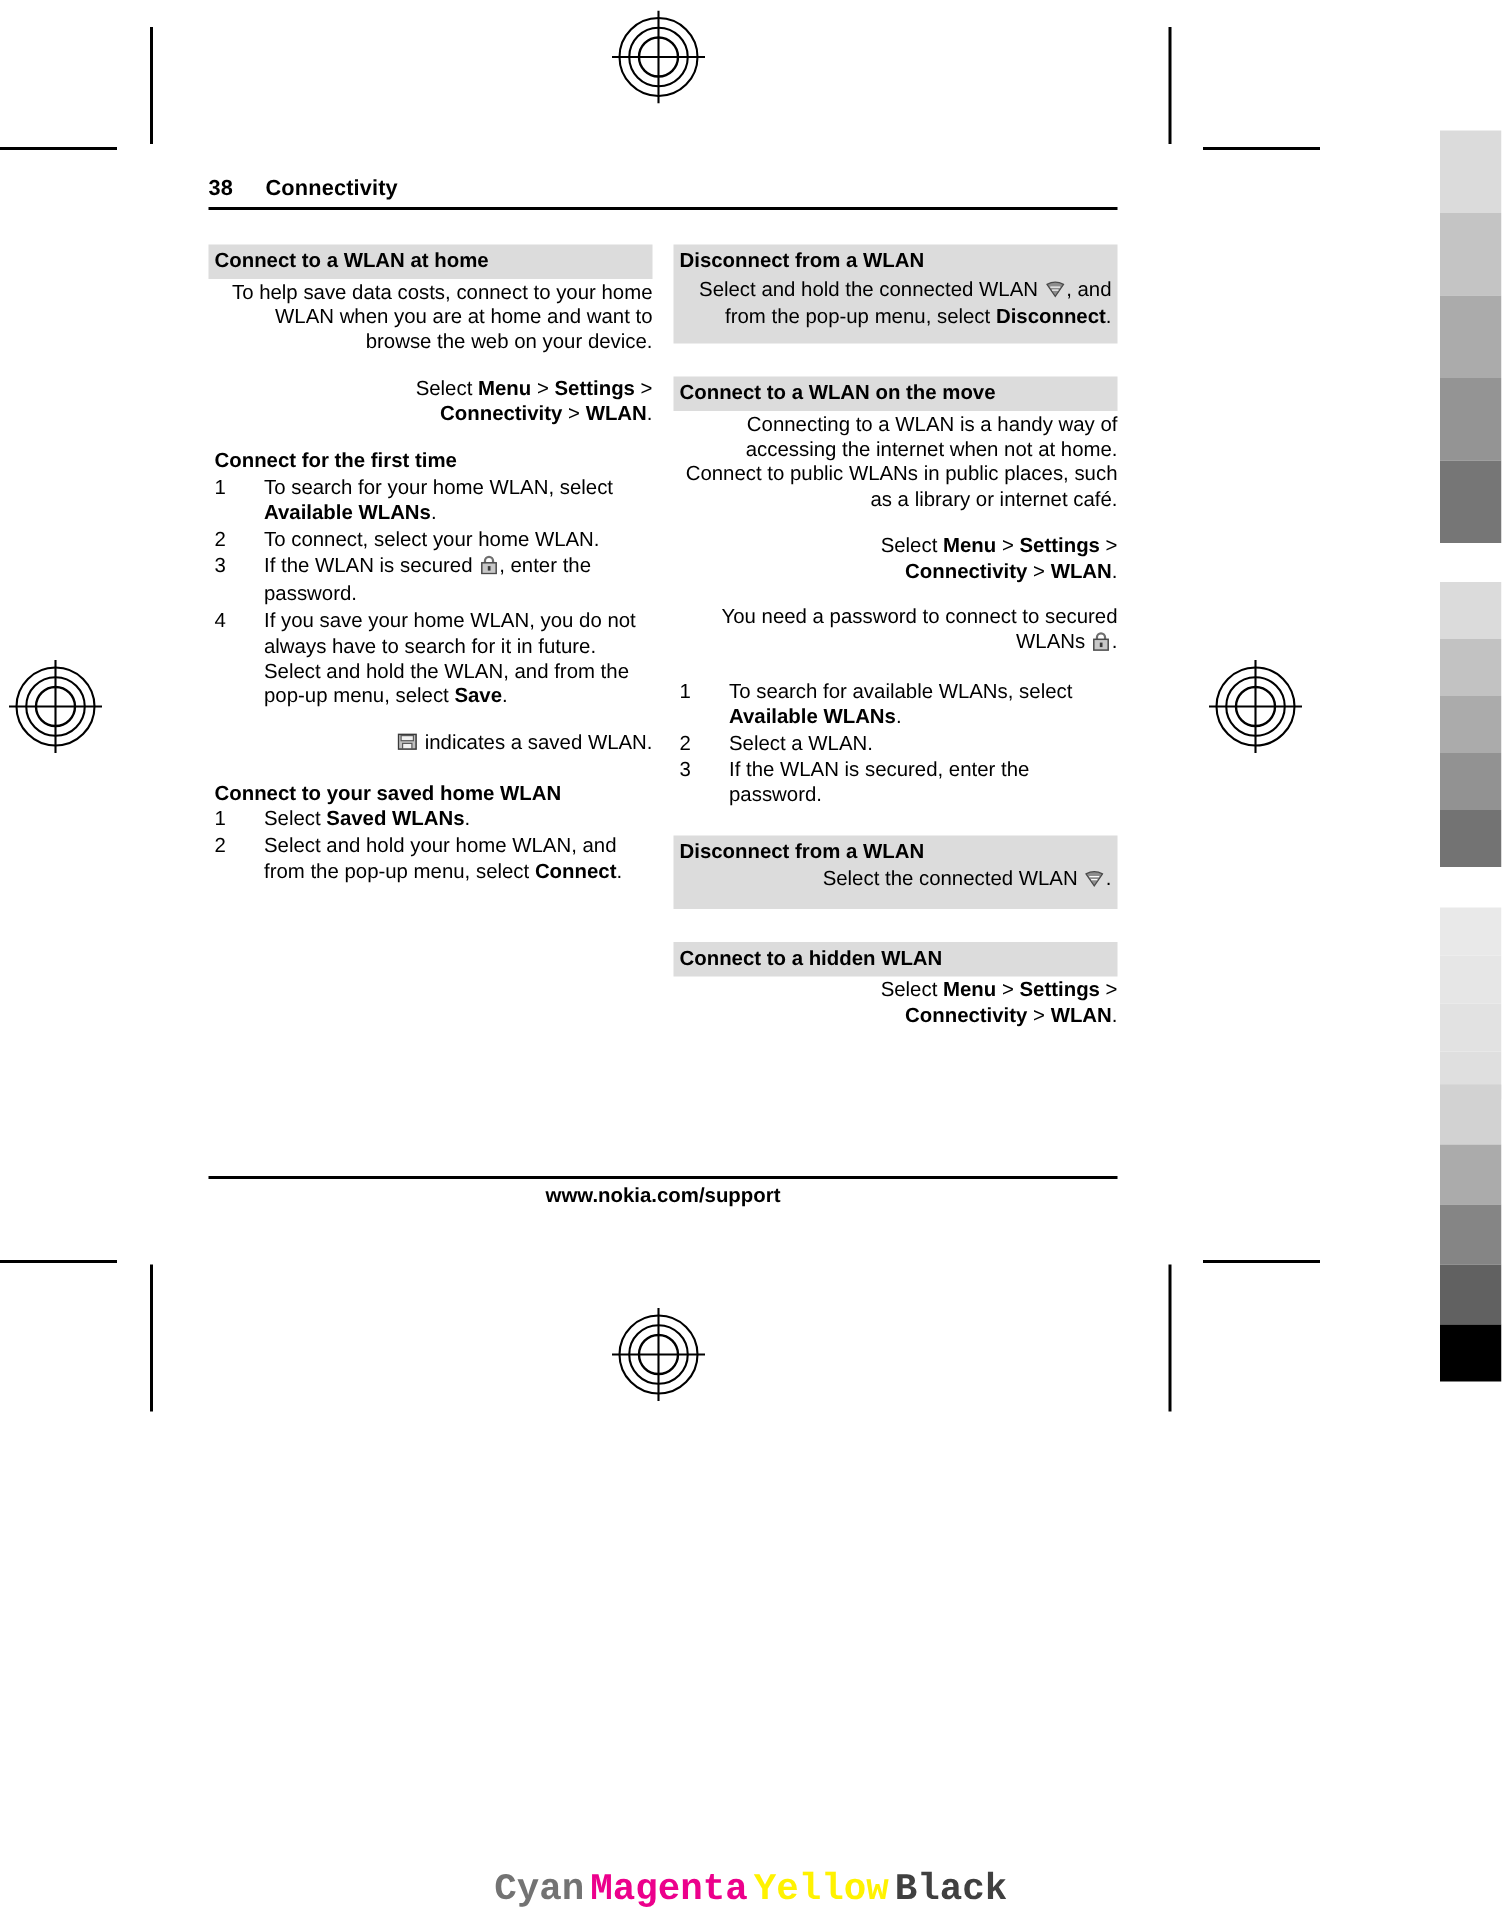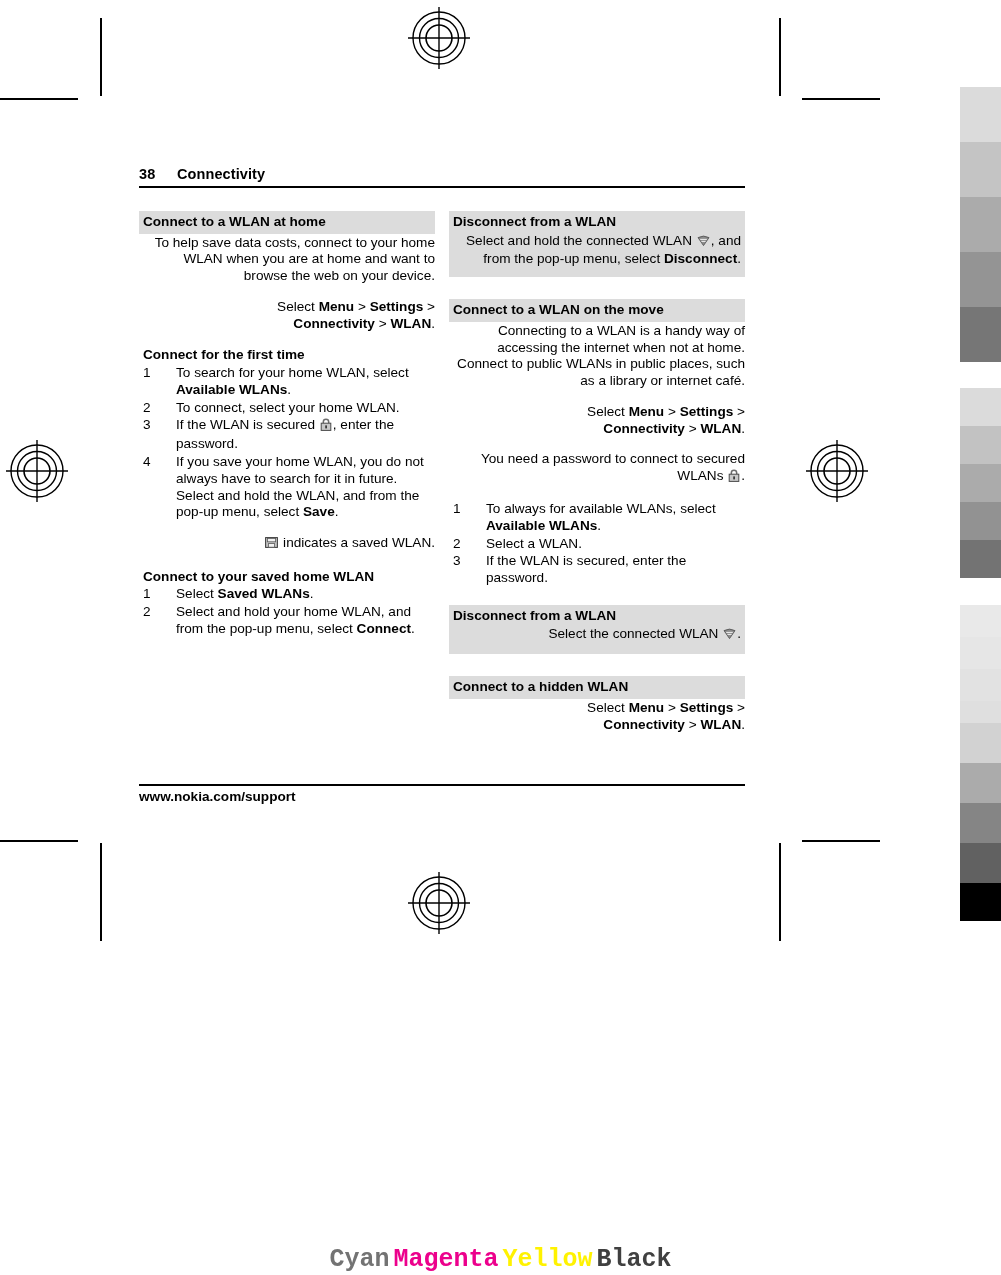--- a/index.html
+++ b/index.html
@@ -45,21 +45,20 @@
   .running-head {
     display: flex;
     align-items: baseline;
     font-size: 14.5px;
     font-weight: bold;
     letter-spacing: 0.1px;
     padding-bottom: 4px;
   }
   .running-head .pg-num {
     width: 38px;
-    margin-top: 48px;
   }
   .head-rule {
     height: 2px;
     background: #000;
     width: 100%;
   }
 
   .columns {
     display: flex;
     gap: 14px;
@@ -143,21 +142,21 @@
     top: 784px;
     width: 606px;
     height: 2px;
     background: #000;
   }
   .footer-text {
     position: absolute;
     left: 139px;
     top: 789px;
     width: 606px;
-    text-align: left;
+    text-align: center;
     font-size: 13.6px;
     font-weight: bold;
   }
 
   
   .cal-strip {
     position: absolute;
     right: 0;
     width: 41px;
   }
@@ -354,21 +353,21 @@
 
       <p class="body gap"><span>You need a password to connect to secured WLANs </span><span class="icon-inline"><svg width="12" height="13" viewBox="0 0 12 13" aria-hidden="true">
               <path d="M3.3 5.4 V3.9 a2.7 2.7 0 0 1 5.4 0 V5.4" fill="none" stroke="#6e6e6e" stroke-width="1.5"></path>
               <rect x="1.2" y="5.2" width="9.6" height="7.2" fill="#c8c8c8" stroke="#4a4a4a" stroke-width="1"></rect>
               <rect x="5.2" y="7.4" width="1.8" height="3" fill="#3a3a3a"></rect>
             </svg></span><span>.</span></p>
 
       <ol class="steps" style="margin-top:14px">
         <li>
           <span class="num">1</span>
-          <span class="txt"><span>To always for available WLANs, select </span><b>Available WLANs</b><span>.</span></span>
+          <span class="txt"><span>To search for available WLANs, select </span><b>Available WLANs</b><span>.</span></span>
         </li>
         <li>
           <span class="num">2</span>
           <span class="txt">Select a WLAN.</span>
         </li>
         <li>
           <span class="num">3</span>
           <span class="txt">If the WLAN is secured, enter the password.</span>
         </li>
       </ol>

